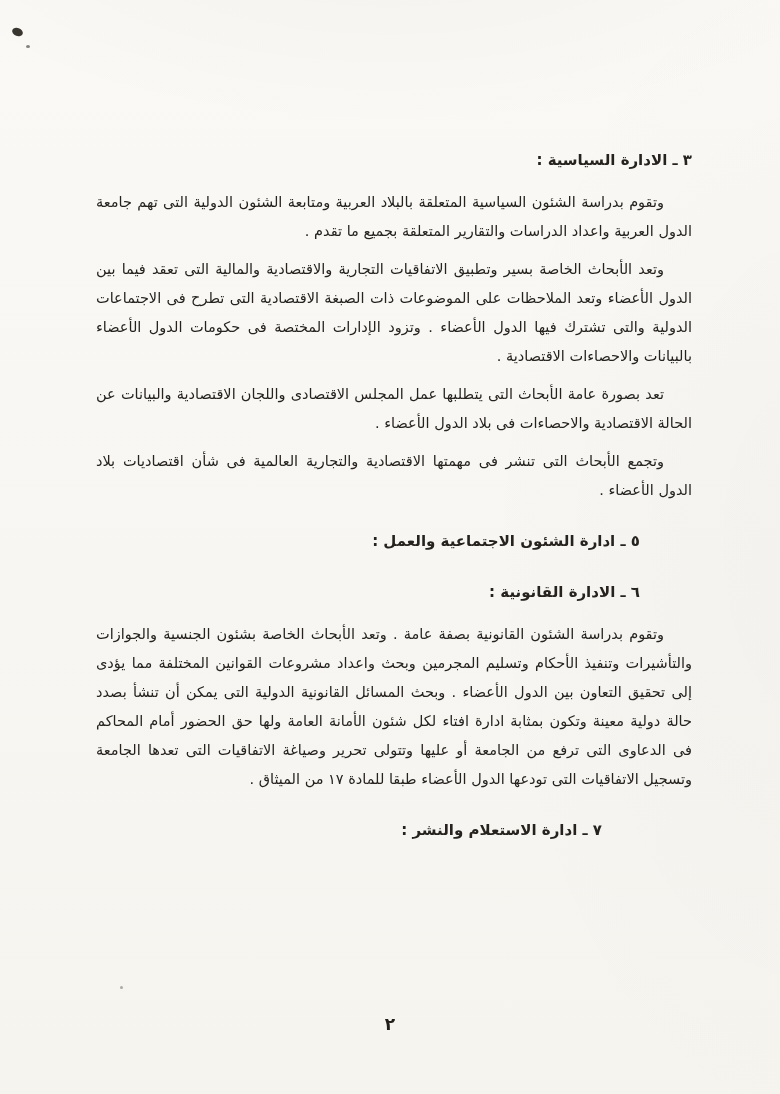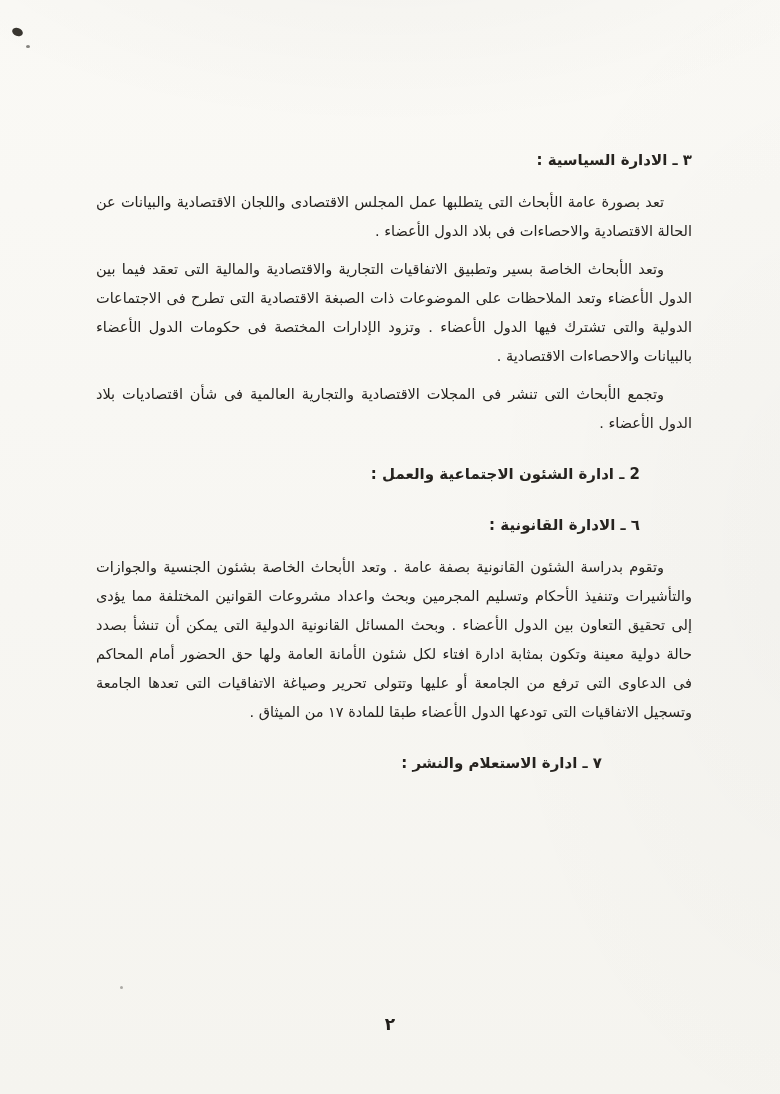--- a/index.html
+++ b/index.html
@@ -79,26 +79,27 @@
 
 <div class="page">
 
   <span class="speck s1"></span>
   <span class="speck s2"></span>
   <span class="speck s3"></span>
 
   <div class="content">
 
     <div class="heading first hi-0">٣ ـ الادارة السياسية :</div>
+    <p>وتقوم بدراسة الشئون السياسية المتعلقة بالبلاد العربية ومتابعة الشئون الدولية التى تهم جامعة الدول العربية واعداد الدراسات والتقارير المتعلقة بجميع ما تقدم .</p>
 
+    <p>وتعد الأبحاث الخاصة بسير وتطبيق الاتفاقيات التجارية والاقتصادية والمالية التى تعقد فيما بين الدول الأعضاء وتعد الملاحظات على الموضوعات ذات الصبغة الاقتصادية التى تطرح فى الاجتماعات الدولية والتى تشترك فيها الدول الأعضاء . وتزود الإدارات المختصة فى حكومات الدول الأعضاء بالبيانات والاحصاءات الاقتصادية .</p>
     <p>تعد بصورة عامة الأبحاث التى يتطلبها عمل المجلس الاقتصادى واللجان الاقتصادية والبيانات عن الحالة الاقتصادية والاحصاءات فى بلاد الدول الأعضاء .</p>
-    <p>وتعد الأبحاث الخاصة بسير وتطبيق الاتفاقيات التجارية والاقتصادية والمالية التى تعقد فيما بين الدول الأعضاء وتعد الملاحظات على الموضوعات ذات الصبغة الاقتصادية التى تطرح فى الاجتماعات الدولية والتى تشترك فيها الدول الأعضاء . وتزود الإدارات المختصة فى حكومات الدول الأعضاء بالبيانات والاحصاءات الاقتصادية .</p>
-    <p>وتجمع الأبحاث التى تنشر فى المجلات الاقتصادية والتجارية العالمية فى شأن اقتصاديات بلاد الدول الأعضاء .</p>
+    <p>وتجمع الأبحاث التى تنشر فى مهمتها الاقتصادية والتجارية العالمية فى شأن اقتصاديات بلاد الدول الأعضاء .</p>
 
-    <div class="heading hi-1">2 ـ ادارة الشئون الاجتماعية والعمل :</div>
+    <div class="heading hi-1">٥ ـ ادارة الشئون الاجتماعية والعمل :</div>
 
     <div class="heading hi-1">٦ ـ الادارة القانونية :</div>
     <p>وتقوم بدراسة الشئون القانونية بصفة عامة . وتعد الأبحاث الخاصة بشئون الجنسية والجوازات والتأشيرات وتنفيذ الأحكام وتسليم المجرمين وبحث واعداد مشروعات القوانين المختلفة مما يؤدى إلى تحقيق التعاون بين الدول الأعضاء . وبحث المسائل القانونية الدولية التى يمكن أن تنشأ بصدد حالة دولية معينة وتكون بمثابة ادارة افتاء لكل شئون الأمانة العامة ولها حق الحضور أمام المحاكم فى الدعاوى التى ترفع من الجامعة أو عليها وتتولى تحرير وصياغة الاتفاقيات التى تعدها الجامعة وتسجيل الاتفاقيات التى تودعها الدول الأعضاء طبقا للمادة ١٧ من الميثاق .</p>
 
     <div class="heading hi-2">٧ ـ ادارة الاستعلام والنشر :</div>
 
   </div>
 
   <div class="page-number">٢</div>
 

